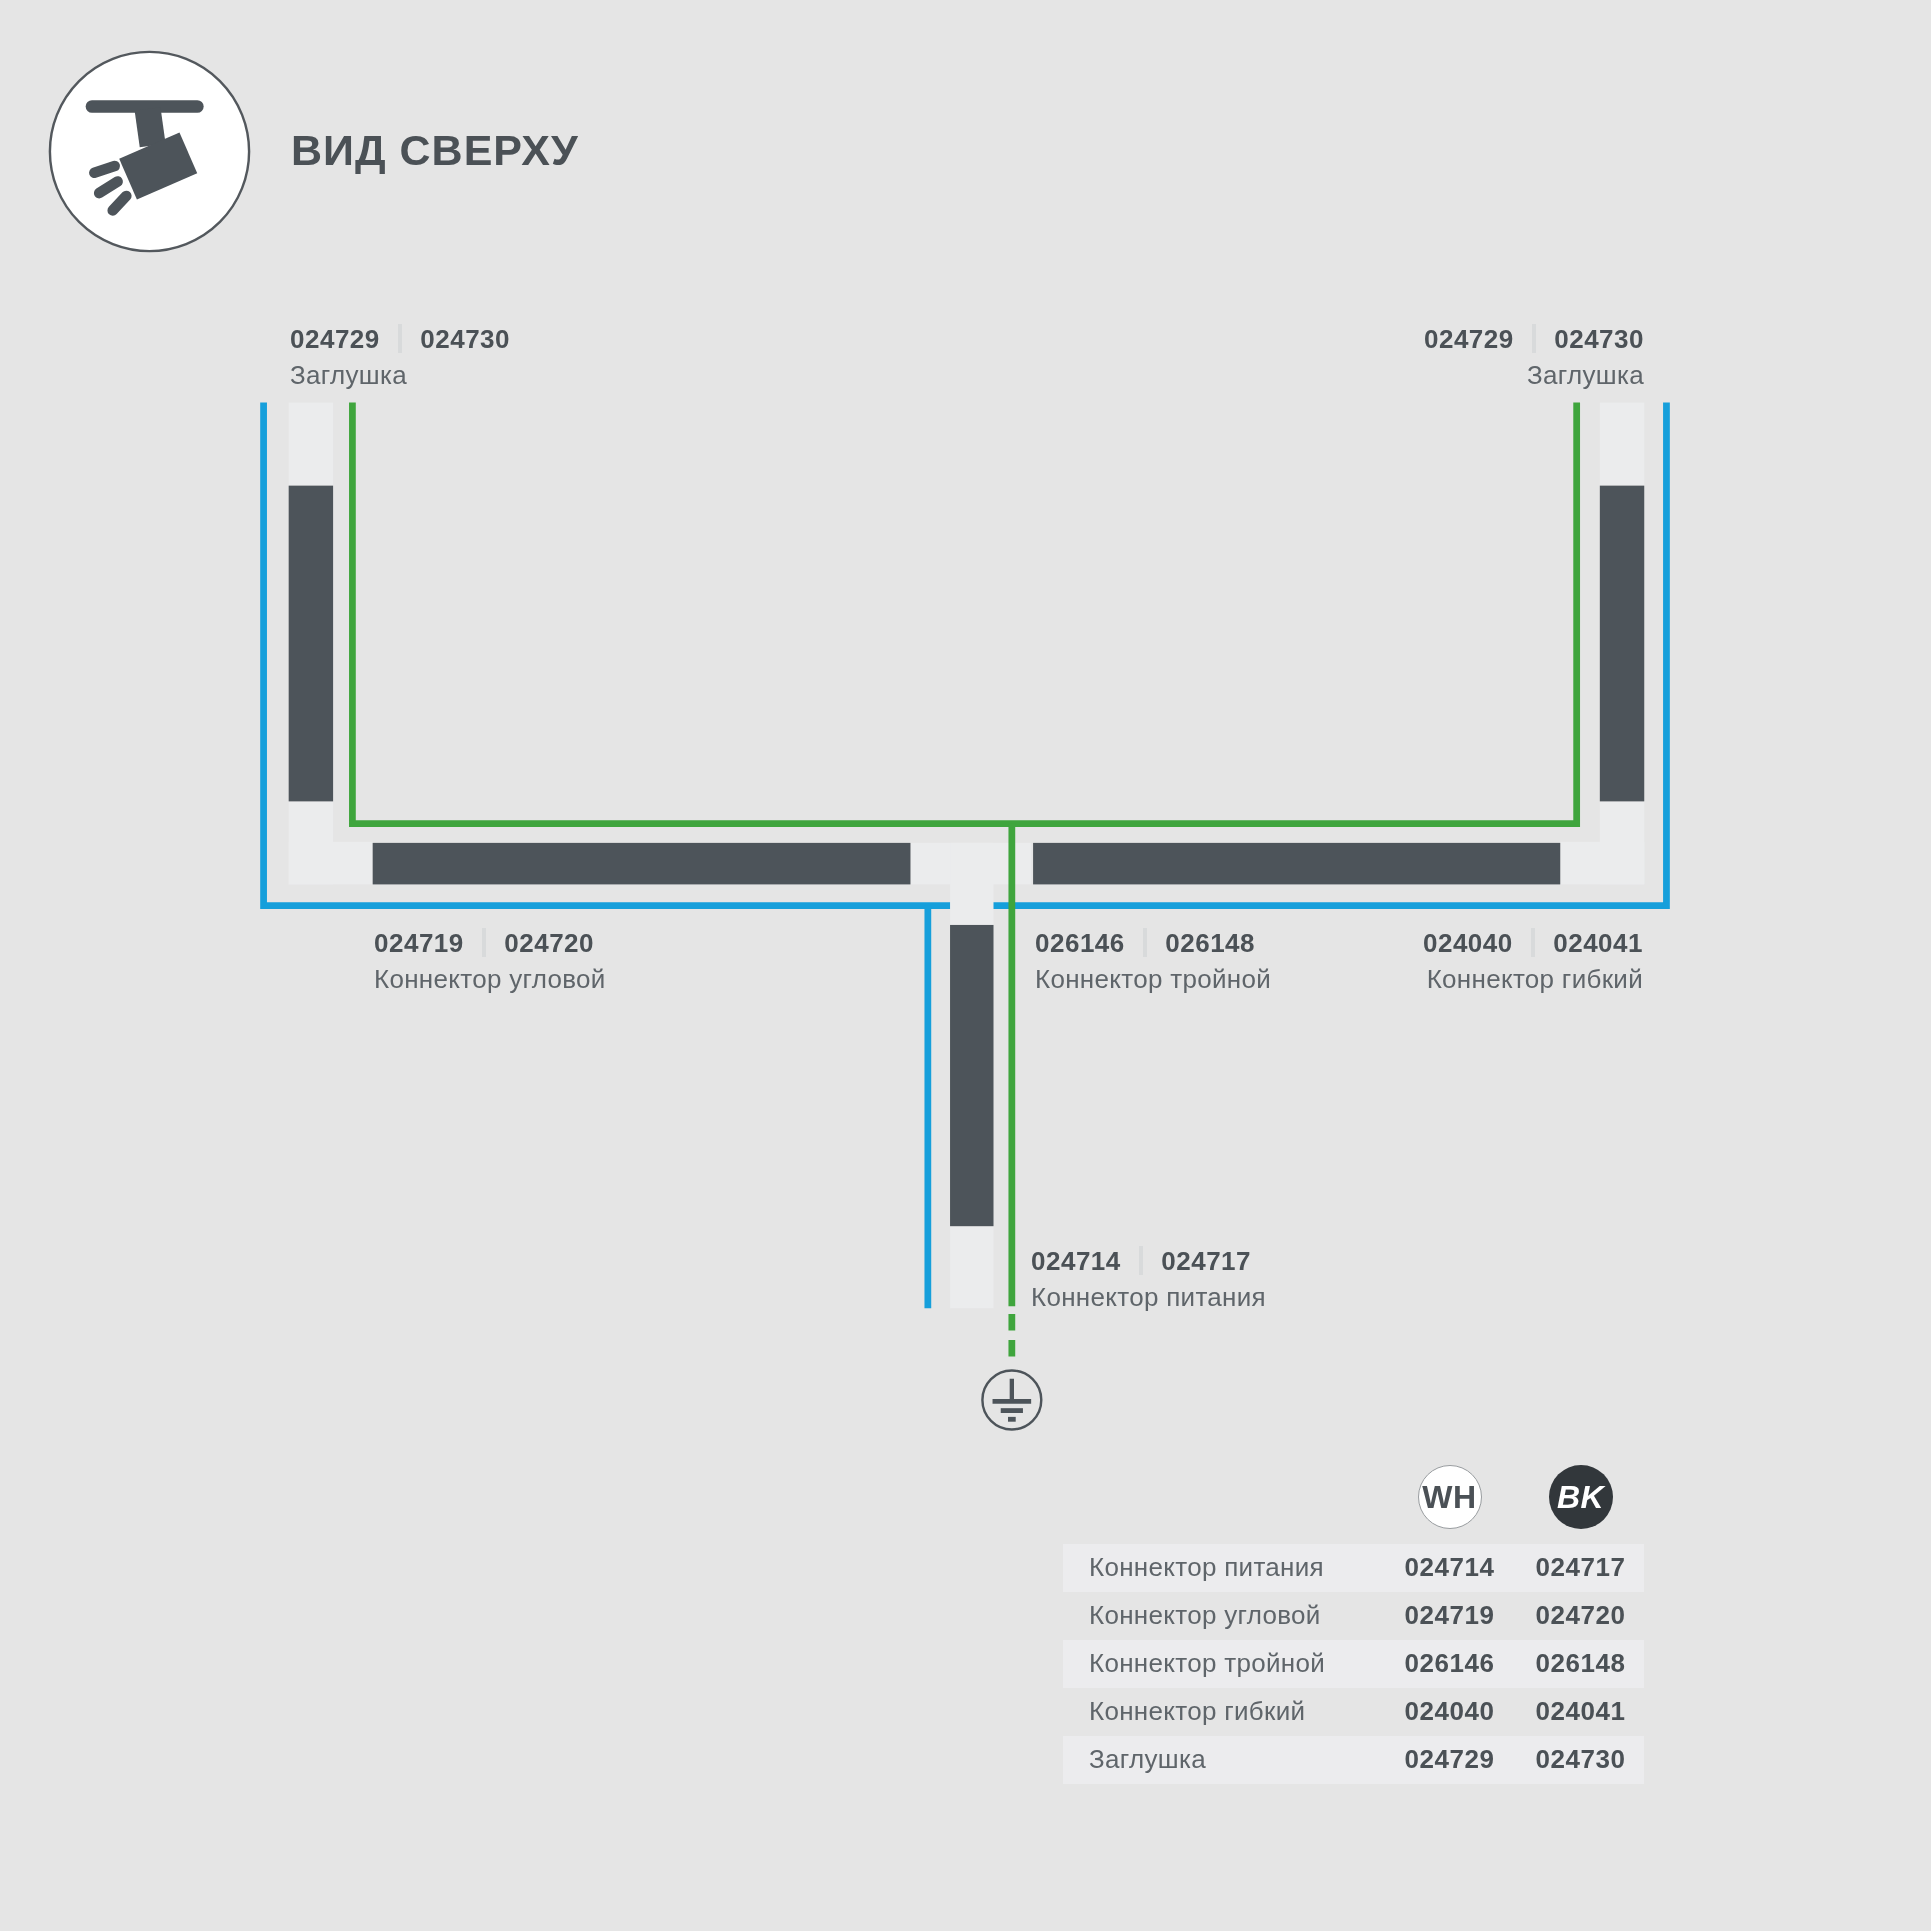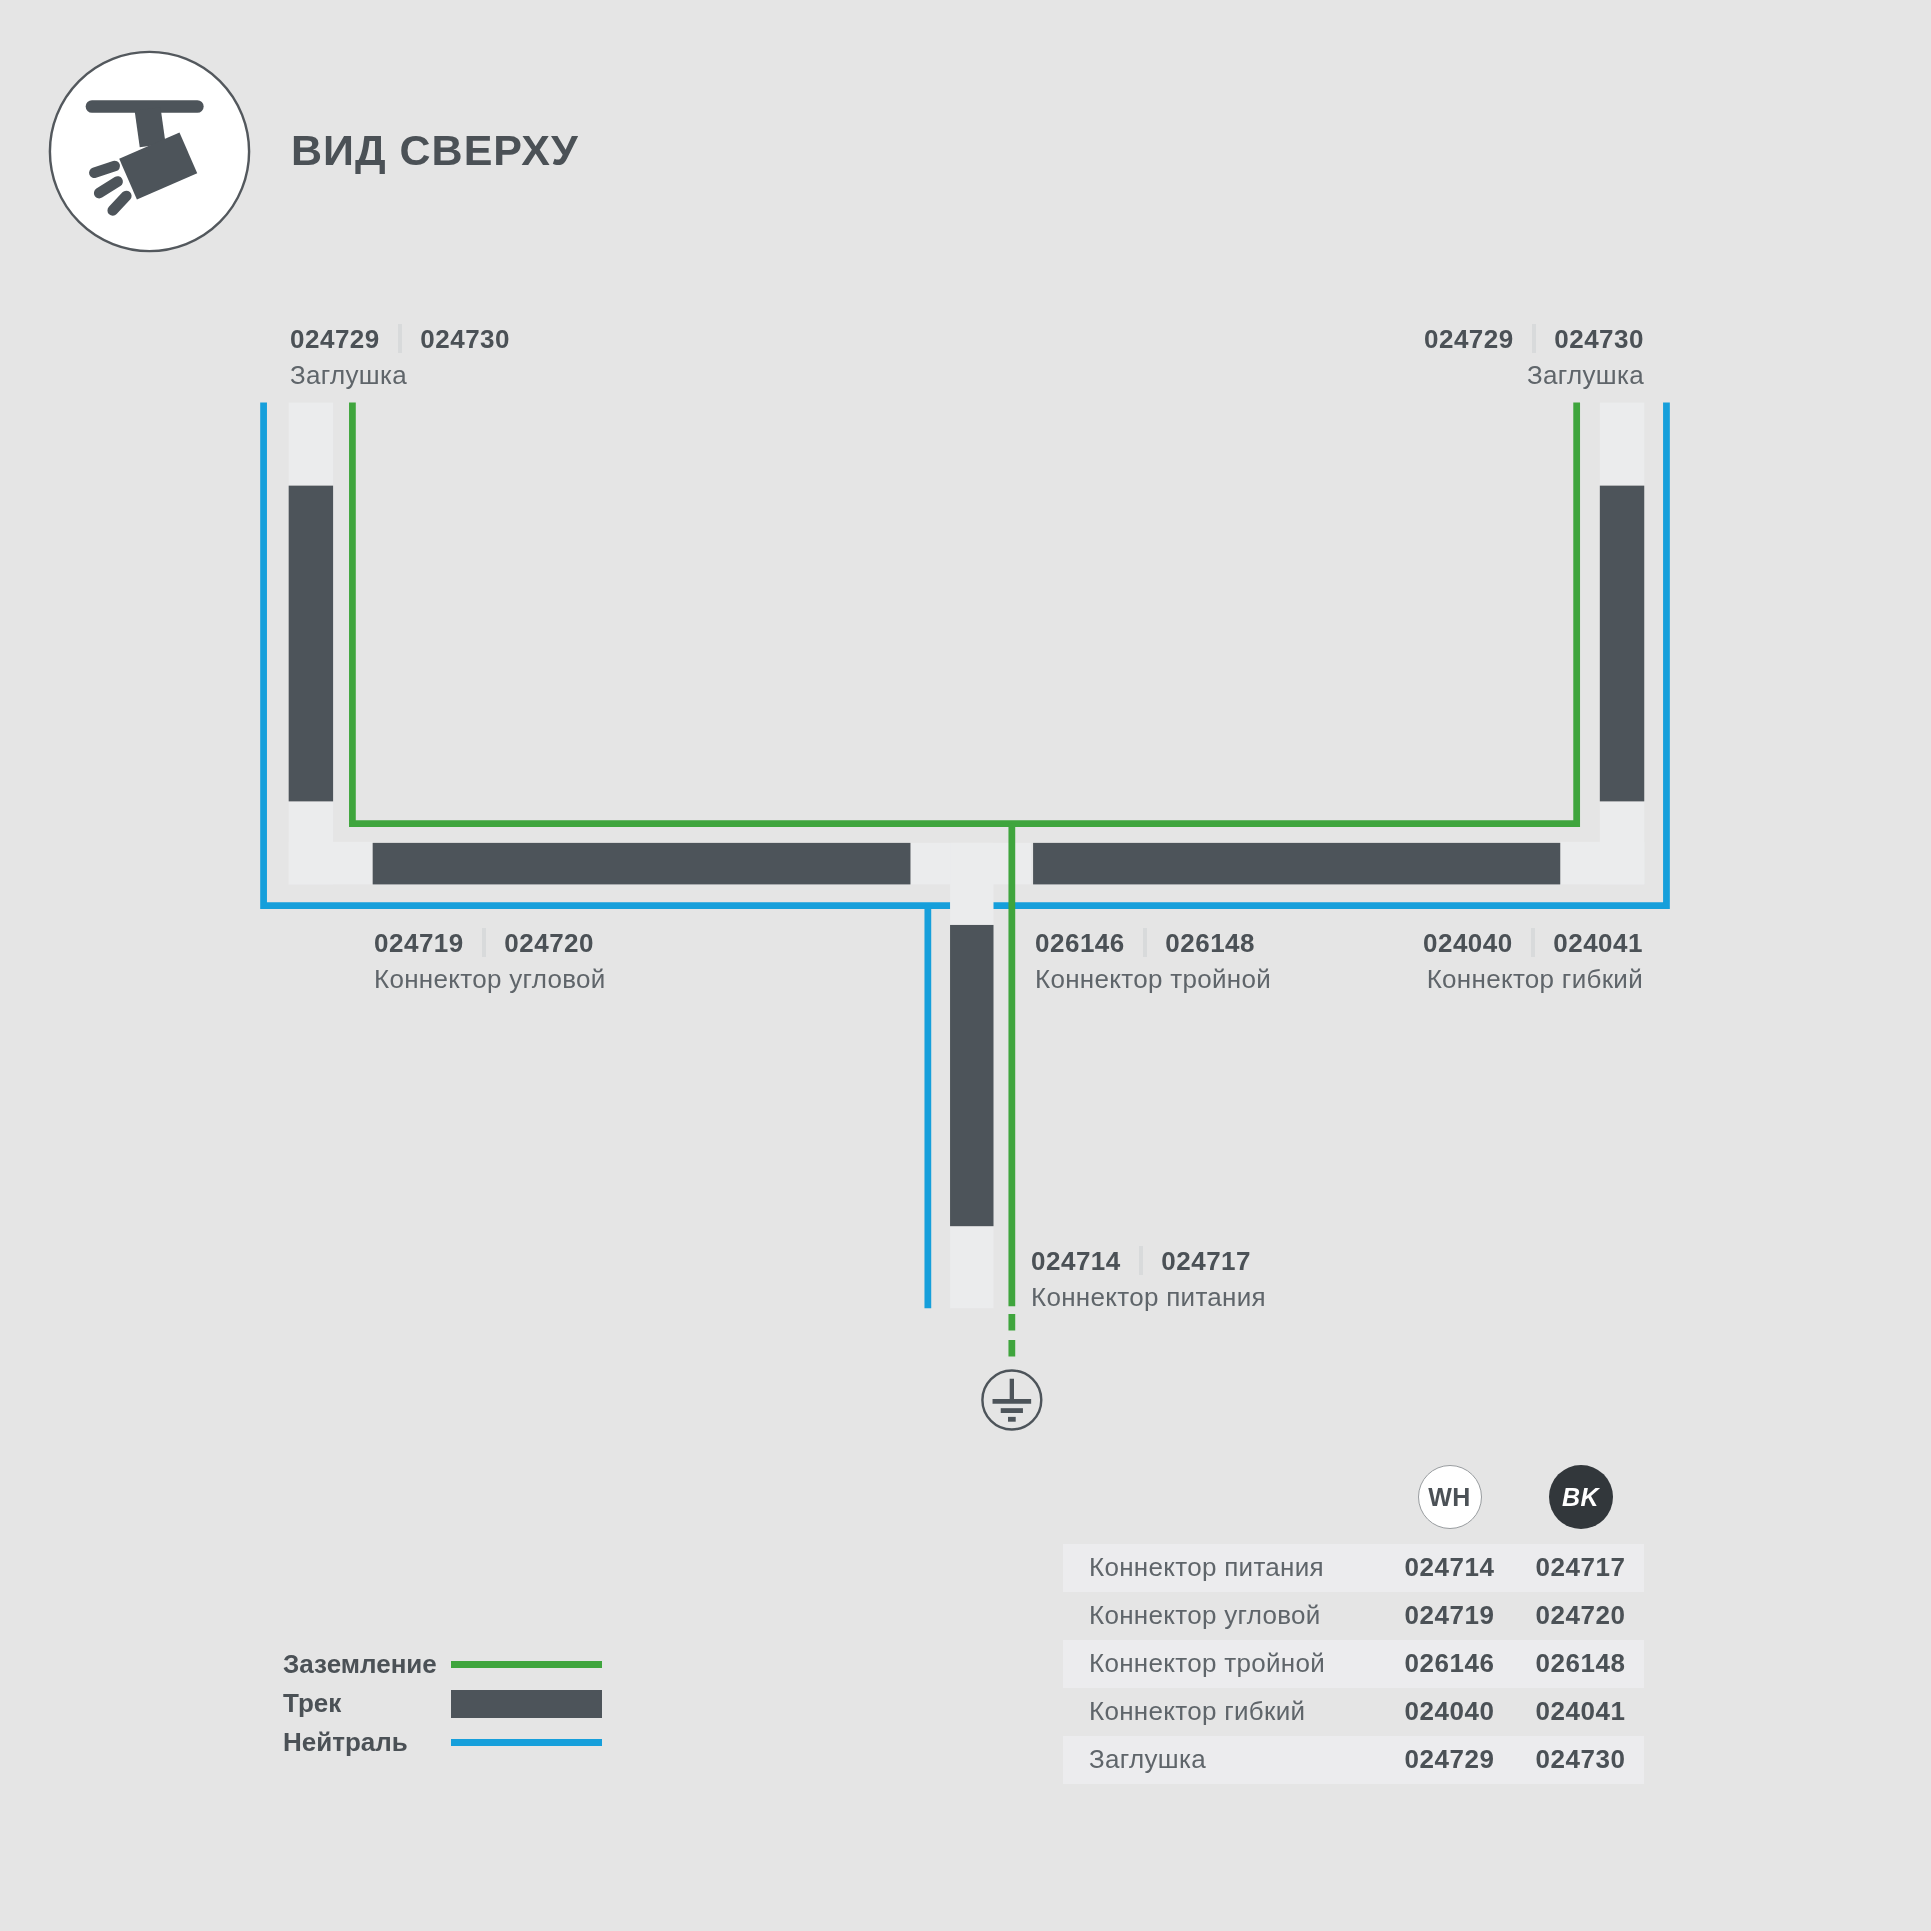--- a/index.html
+++ b/index.html
@@ -35,21 +35,21 @@
   .legend-label{width:168px;font-size:26px;font-weight:700;color:var(--text-dark);}
   .legend-swatch{width:151px;display:flex;align-items:center;}
   .sw-ground{width:151px;height:6.8px;background:var(--ground-green);}
   .sw-track{width:151px;height:28px;background:var(--track-dark);}
   .sw-neutral{width:151px;height:6.8px;background:var(--neutral-blue);}
 
   .ctable{position:absolute;left:1063px;top:1465px;width:581px;}
   .thead{display:grid;grid-template-columns:1fr 135px 127px;height:64px;margin-bottom:14.5px;}
   .circle-cell{display:flex;align-items:center;justify-content:center;}
   .circle{width:64px;height:64px;border-radius:50%;display:flex;align-items:center;justify-content:center;
-          font-size:25px;font-weight:700;letter-spacing:0.5px;box-sizing:border-box;}
+          font-size:32px;font-weight:700;letter-spacing:0.5px;box-sizing:border-box;}
   .circle.wh{background:#fff;border:1.9px solid var(--wh-outline);color:var(--text-dark);}
   .circle.bk{background:var(--bk-fill);color:#fff;font-style:italic;}
   .trow{display:grid;grid-template-columns:1fr 135px 127px;height:48px;align-items:center;}
   .trow.striped{background:var(--table-stripe);}
   .tname{padding-left:26px;font-size:26px;font-weight:400;color:var(--text-medium);letter-spacing:0.3px;}
   .tcode{text-align:center;font-size:26px;font-weight:700;color:var(--text-dark);letter-spacing:0.5px;}
 </style>
 </head>
 <body>
 
@@ -158,40 +158,20 @@
 
   <div class="dlabel" style="left:1031px;top:1246px;">
     <div class="codes">
       <span class="code">024714</span>
       <span class="sep"></span>
       <span class="code">024717</span>
     </div>
     <div class="lname">Коннектор питания</div>
   </div>
 
-  <div class="legend">
-    <div class="legend-row">
-      <span class="legend-label">Заземление</span>
-      <span class="legend-swatch">
-          <span class="sw-ground"></span>
-        </span>
-    </div>
-    <div class="legend-row">
-      <span class="legend-label">Трек</span>
-      <span class="legend-swatch">
-          <span class="sw-track"></span>
-        </span>
-    </div>
-    <div class="legend-row">
-      <span class="legend-label">Нейтраль</span>
-      <span class="legend-swatch">
-          <span class="sw-neutral"></span>
-        </span>
-    </div>
-  </div>
 
   <div class="ctable">
     <div class="thead">
       <div></div>
       <div class="circle-cell">
           <div class="circle wh">
             <span>WH</span>
           </div>
         </div>
       <div class="circle-cell">

